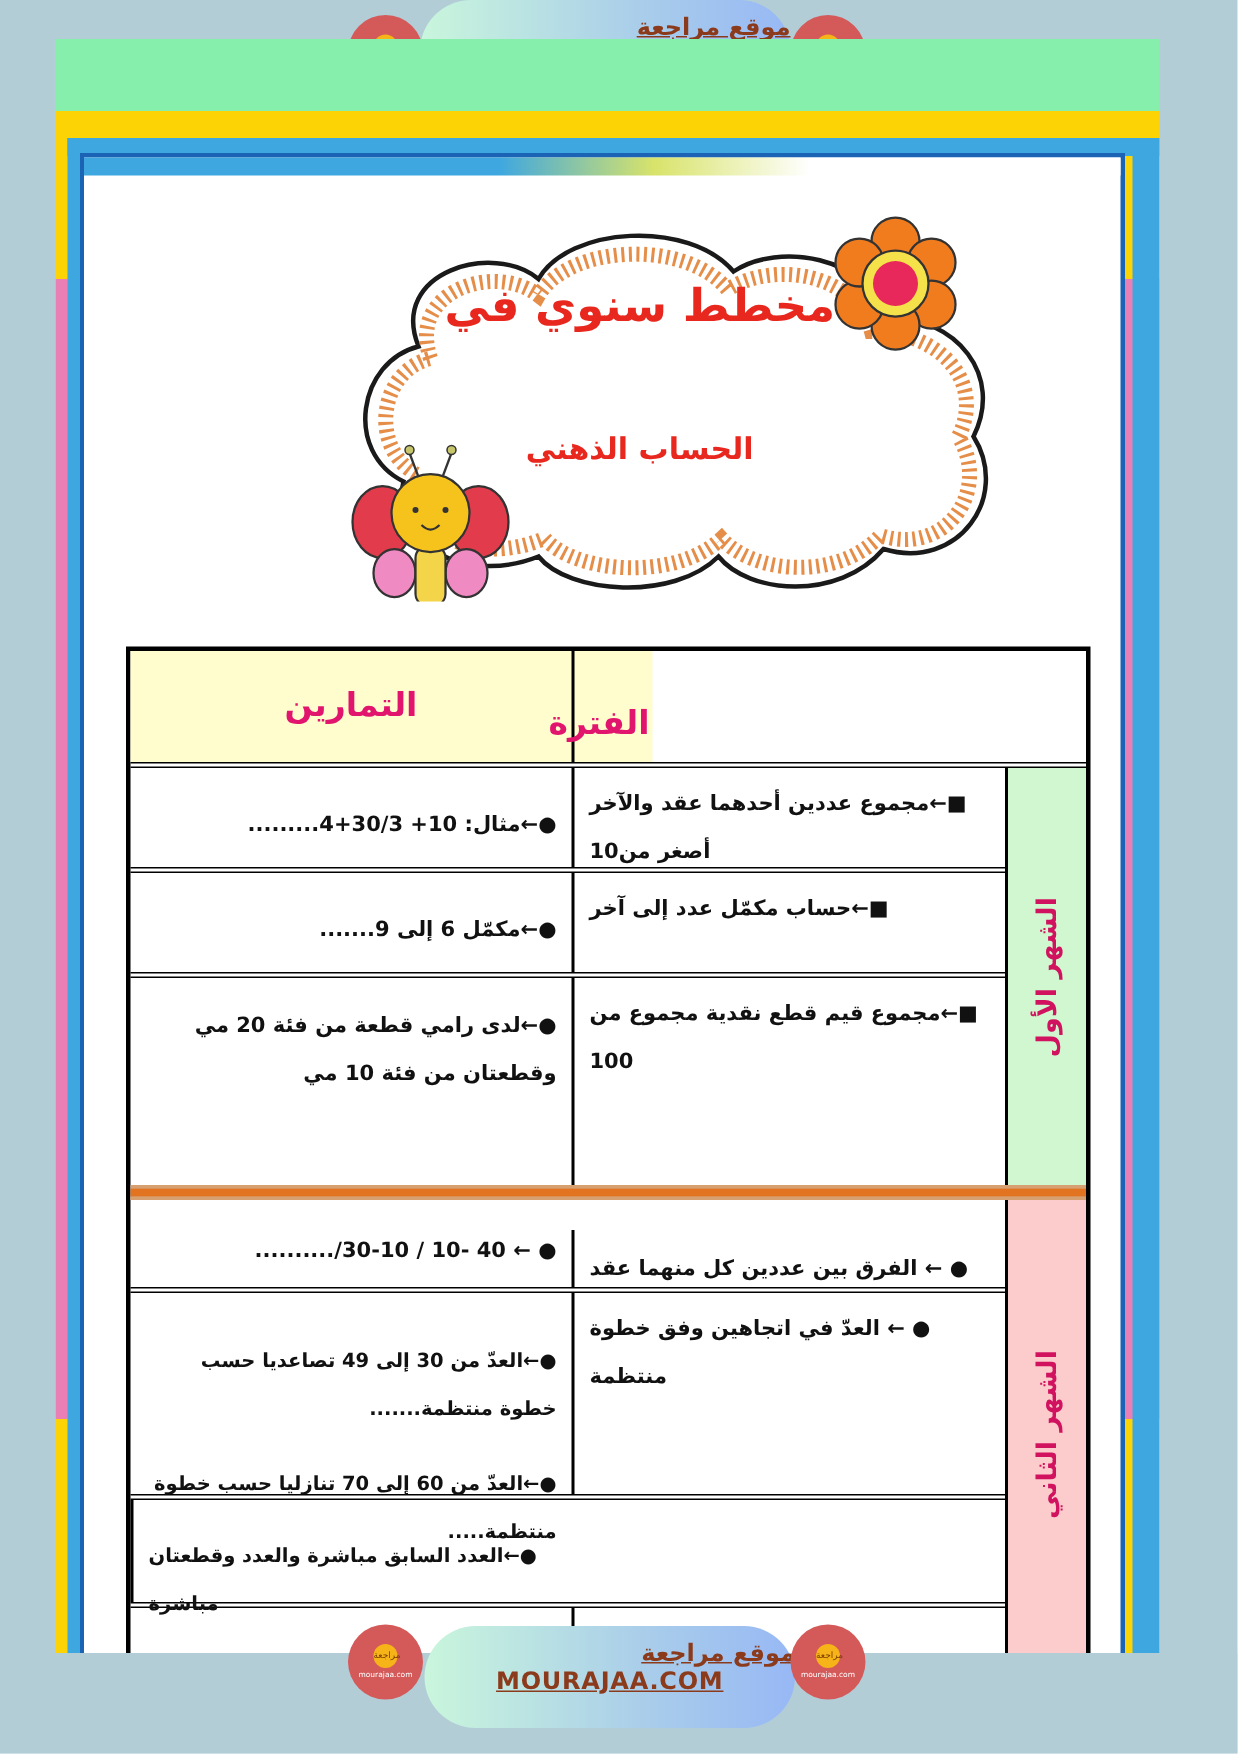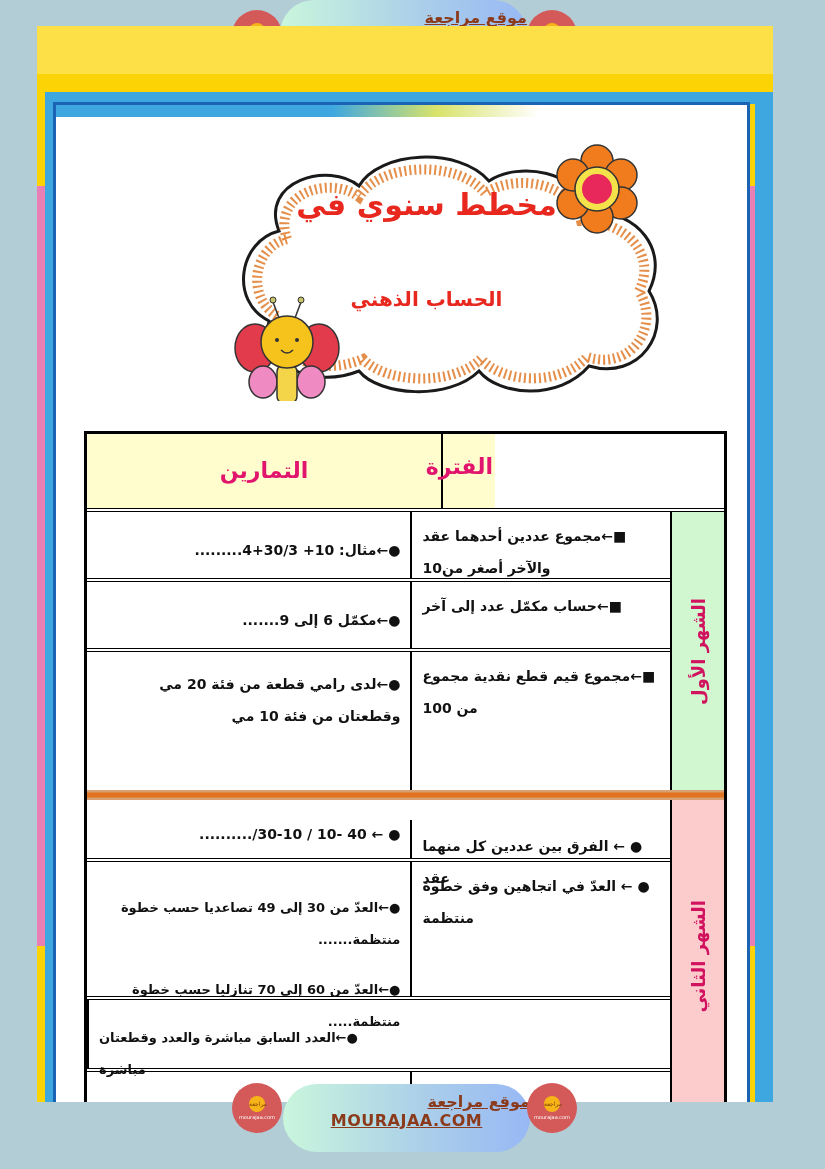--- a/index.html
+++ b/index.html
@@ -4,21 +4,21 @@
 <style>
   * { box-sizing: border-box; margin: 0; padding: 0; }
   html, body { width: 825px; height: 1169px; overflow: hidden; }
   body {
     background: #b3cdd7;
     font-family: "DejaVu Sans", sans-serif;
     position: relative;
   }
   .page {
     position: absolute; left: 37px; top: 26px; width: 736px; height: 1076px;
-    background: #fde047; overflow: hidden;
+    background: #86efac; overflow: hidden;
   }
   .frame-yellow {
     position: absolute; left: 0; top: 48px; width: 736px; height: 1040px;
     background: #fcd305;
   }
   .frame-pink-left {
     position: absolute; left: 0; top: 160px; width: 60px; height: 760px;
     background: #ea7fb5; border-radius: 0 50% 50% 0 / 0 50% 50% 0;
   }
   .frame-pink-right {
@@ -53,21 +53,21 @@
   
   .plan {
     position: absolute; left: 28px; top: 326px; width: 643px;
     border: 3px solid #000; border-collapse: collapse; background: #fff;
   }
   .row { display: flex; border-bottom: 4px double #000; }
   .cell {
     border-left: 2px solid #000; padding: 8px 10px;
     direction: rtl; font-size: 14px; line-height: 32px; color: #111; font-weight: bold;
   }
-  .c-ex { width: 354px; border-left: none; text-align: right; }
+  .c-ex { width: 294px; border-left: none; text-align: right; }
   .c-content { width: 289px; text-align: left; }
   .c-period { width: 54px; }
   .header .cell {
     background: #fffcce; text-align: center; color: #e2156e;
     font-size: 22px; font-weight: bold; height: 74px; line-height: 58px;
   }
   .period-block {
     position: absolute; right: 0; width: 54px;
     display: flex; align-items: center; justify-content: center;
   }
@@ -154,21 +154,21 @@
           <circle cx="24" cy="-56" r="3" fill="#c6c56b" stroke="#333"></circle>
         </g>
       </svg>
       <div class="title-line1">مخطط سنوي في</div>
       <div class="title-line2">الحساب الذهني</div>
     </div>
 
     <div class="plan" style="position:absolute;">
       <div class="row header">
         <div class="cell c-ex">التمارين</div>
-        <div class="cell c-period" style="padding:4px 2px;">الفترة</div>
+        <div class="cell c-period" style="padding:20px 2px;">الفترة</div>
       </div>
 
       <div style="position:relative;">
         <div class="period-block" style="top:0; height:100%; background:#d0f7d0; border-left:2px solid #000;">
           <span class="period-label">الشهر الأول</span>
         </div>
         <div class="row" style="height:70px;">
           <div class="cell c-ex">
               <div style="padding-top:14px;">●←مثال: 10+ 30/3+4.........</div>
             </div>

